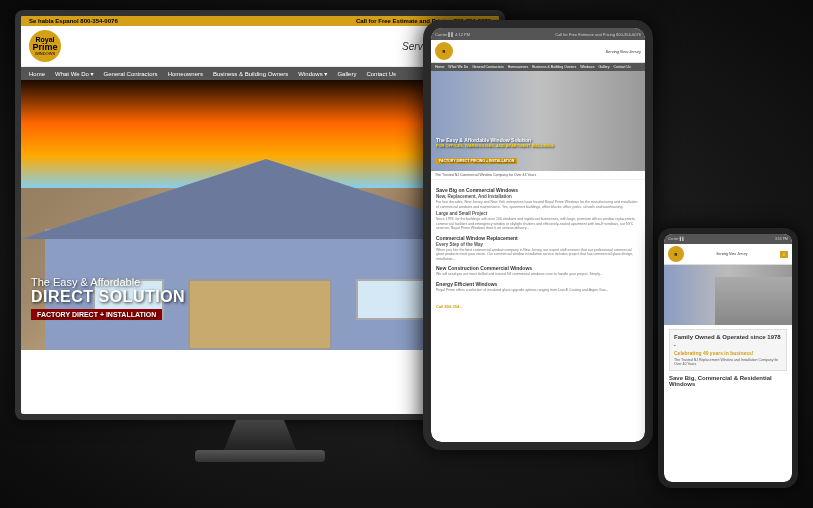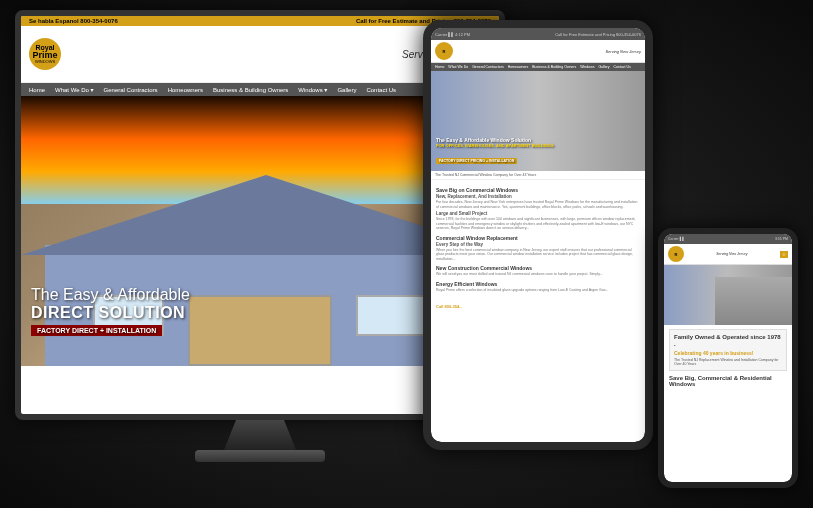--- a/index.html
+++ b/index.html
@@ -71,21 +71,21 @@
       color: #000;
       font-size: 6px;
       padding: 2px 8px;
       display: flex;
       justify-content: space-between;
       align-items: center;
       font-weight: bold;
     }
     .desktop-header {
       background: #fff;
-      padding: 12px 8px;
+      padding: 4px 8px;
       display: flex;
       align-items: center;
       justify-content: space-between;
       border-bottom: 1px solid #eee;
     }
     .desktop-logo {
       display: flex;
       align-items: center;
       gap: 4px;
     }
@@ -196,21 +196,21 @@
       border: 2px solid #999;
     }
     .hero-overlay {
       position: absolute;
       bottom: 30px;
       left: 10px;
       color: #fff;
       text-shadow: 1px 1px 3px rgba(0,0,0,0.8);
     }
     .hero-h1 {
-      font-size: 16px;
+      font-size: 11px;
       font-weight: normal;
     }
     .hero-h2 {
       font-size: 16px;
       font-weight: bold;
       letter-spacing: 0.5px;
     }
     .hero-badge {
       background: #8b0000;
       color: #fff;

